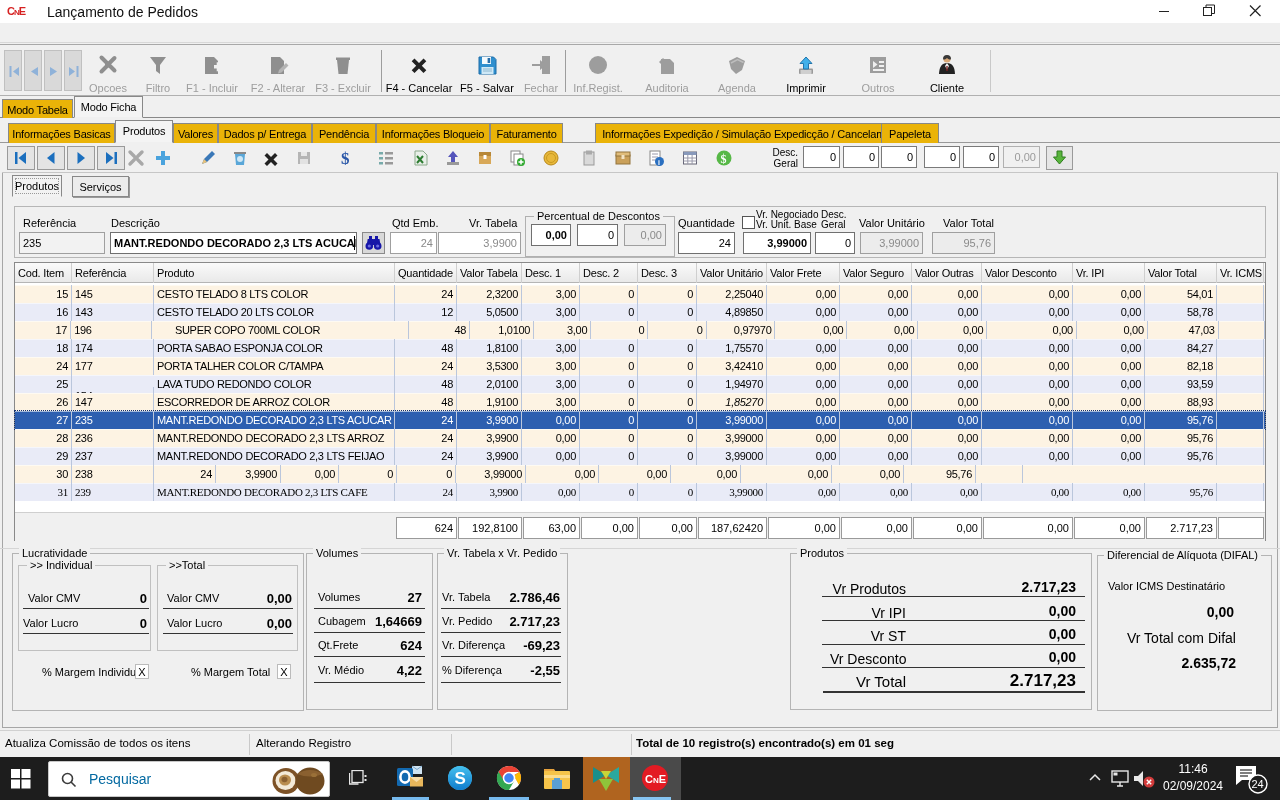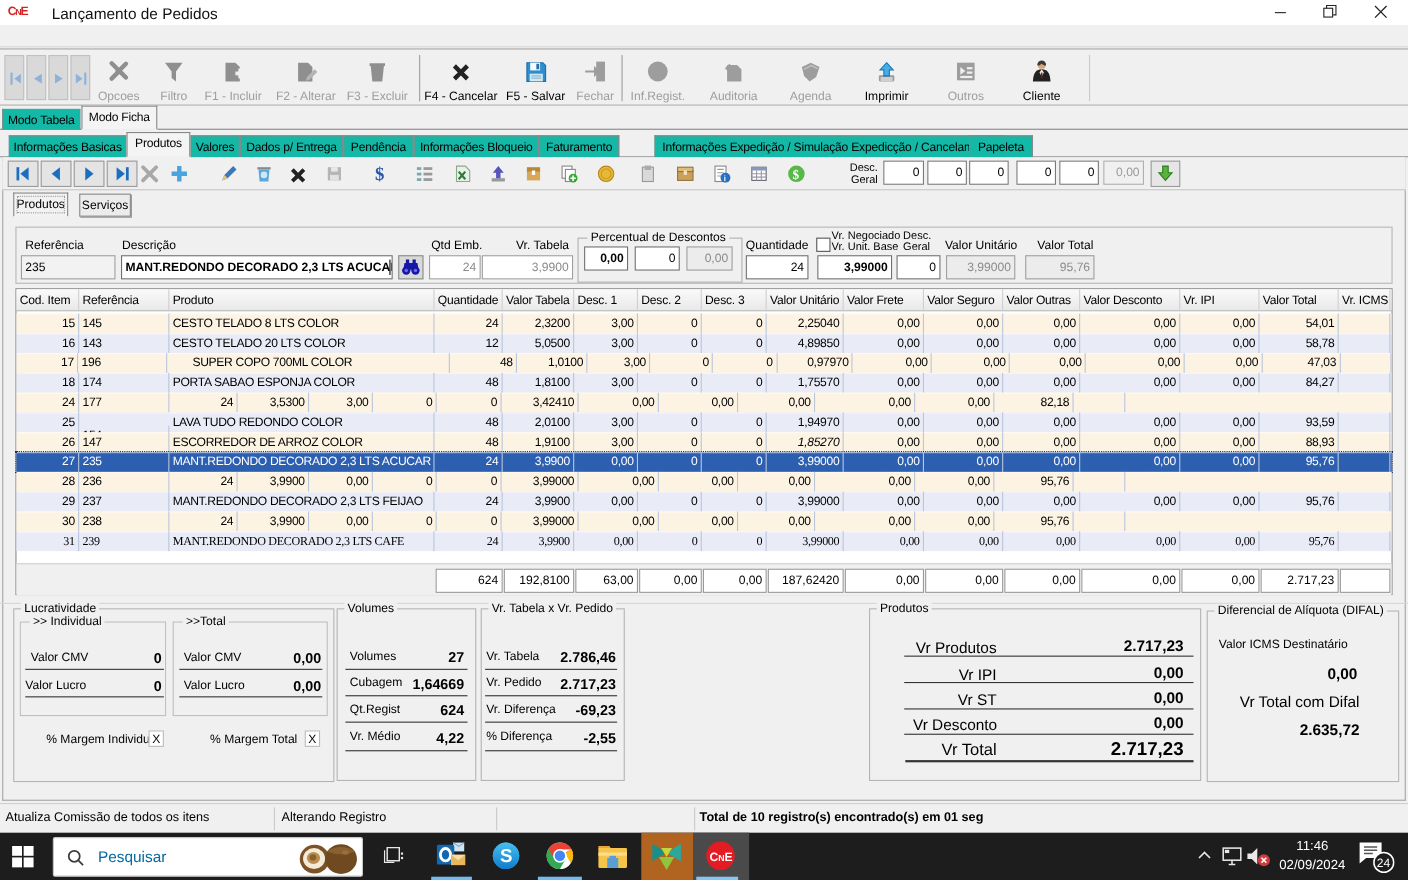--- a/index.html
+++ b/index.html
@@ -18,21 +18,21 @@
 
 
 #toolbar { left:0; top:44px; width:1280px; height:52px; background:#f0f0f0; border-top:1px solid #a8a8a8; border-bottom:1px solid #b0b0b0; }
 .navb { position:absolute; top:5px; width:18px; height:41px; background:#d9d9d9; border:1px solid #c0c0c0; }
 .navb svg { position:absolute; left:2px; top:14px; }
 .tbb { position:absolute; top:4px; text-align:center; color:#9d9d9d; font-size:11px; }
 .tbb .lab { position:absolute; left:0; width:100%; top:33px; white-space:nowrap; text-align:center; }
 .tbb .ic { position:absolute; left:50%; transform:translateX(-50%); top:4px; }
 .tbb.en { color:#000; }
 .tsep { position:absolute; top:5px; width:1px; height:42px; background:#9d9d9d; }
-.tab { position:absolute; border:1px solid #888; border-bottom:none; background:#14b8a6; text-align:center; font-size:11px; padding-top:4px; letter-spacing:-0.2px; white-space:nowrap; overflow:hidden; }
+.tab { position:absolute; border:1px solid #888; border-bottom:none; background:#eab308; text-align:center; font-size:11px; padding-top:4px; letter-spacing:-0.2px; white-space:nowrap; overflow:hidden; }
 .tab.active { background:#f4f4f4; z-index:3; }
 #tabs1line { left:0; top:117px; width:1280px; height:1px; background:#888; }
 #tabs2line { left:0; top:142px; width:1280px; height:1px; background:#999; }
 
 
 #toolbar2 { left:2px; top:143px; width:1276px; height:30px; background:#f0f0f0; border-bottom:1px solid #c6c6c6; }
 .nav2 { position:absolute; top:3px; width:28px; height:24px; background:#e4e4e4; border:1px solid #9a9a9a; }
 .ico2 { position:absolute; top:6px; }
 .dg { position:absolute; font-size:10px; line-height:11px; text-align:right; }
 .dginp { position:absolute; top:3px; height:22px; border:1px solid #7a7a7a; background:#fff; font-size:11px; text-align:right; padding:4px 3px 0 0; }
@@ -357,21 +357,21 @@
   <div class="dginp" style="left:879px;width:36px;">0</div>
   <div class="dginp" style="left:922px;width:36px;">0</div>
   <div class="dginp" style="left:961px;width:36px;">0</div>
   <div class="dginp dis" style="left:1001px;width:37px;">0,00</div>
   <div style="position:absolute;left:1044px;top:3px;width:27px;height:24px;background:#e6e6e6;border:1px solid #9a9a9a;"><svg width="25" height="22">
         <path d="M12.5 17 l-6 -7 h3.5 v-6 h5 v6 h3.5 z" fill="#58b43c" stroke="#2e7d1e"></path>
       </svg></div>
 </div>
 
 <div class="tab3" style="left:12px;top:175px;width:50px;background:#f2f2f2;border-bottom:1px solid #f2f2f2;height:22px;z-index:2;outline:1px dotted #999;outline-offset:-4px;">Produtos</div>
-<div class="tab3" style="left:72px;width:47px;box-shadow:1px 1px 0 #9a9a9a;">Serviços</div>
+<div class="tab3" style="left:72px;width:57px;box-shadow:1px 1px 0 #9a9a9a;">Serviços</div>
 
 <div class="abs" id="formpanel">
   <div class="flab" style="left:8px;top:10px;">Referência</div>
   <div class="finp dis" style="left:4px;top:25px;width:86px;color:#000;background:#f2f2f2;">235</div>
   <div class="flab" style="left:96px;top:10px;">Descrição</div>
   <div class="finp" style="left:95px;top:25px;width:247px;font-weight:bold;">MANT.REDONDO DECORADO 2,3 LTS ACUCAR<span style="position:absolute;right:1px;top:3px;width:1px;height:14px;background:#000;"></span></div>
   <div style="position:absolute;left:347px;top:25px;width:23px;height:22px;background:#d9d9d9;border:1px solid #8a8a8a;"><svg width="21" height="20">
         <path d="M6 3 h3 v4 h-3 z M12 3 h3 v4 h-3 z" fill="#1616a8"></path>
         <path d="M4.5 6 h6 l1 6 h-8 z" fill="#1616a8" transform="translate(0.2,0)"></path>
         <path d="M10.5 6 h6 l1 6 h-8 z" fill="#1616a8"></path>
@@ -491,20 +491,21 @@
 <div class="c r" style="width:72px;">0,00</div>
 <div class="c r" style="width:70px;">0,00</div>
 <div class="c r" style="width:91px;">0,00</div>
 <div class="c r" style="width:72px;">0,00</div>
 <div class="c r" style="width:72px;">84,27</div>
 <div class="c" style="width:47px;"></div>
 </div>
 <div class="grow odd" style="top:94px;">
 <div class="c r" style="width:57px;">24</div>
 <div class="c" style="width:82px;">177</div>
+<div class="c" style="width:241px;">PORTA TALHER COLOR C/TAMPA</div>
 <div class="c r" style="width:62px;">24</div>
 <div class="c r" style="width:65px;">3,5300</div>
 <div class="c r" style="width:58px;">3,00</div>
 <div class="c r" style="width:58px;">0</div>
 <div class="c r" style="width:59px;">0</div>
 <div class="c r" style="width:70px;">3,42410</div>
 <div class="c r" style="width:73px;">0,00</div>
 <div class="c r" style="width:72px;">0,00</div>
 <div class="c r" style="width:70px;">0,00</div>
 <div class="c r" style="width:91px;">0,00</div>
@@ -562,20 +563,21 @@
 <div class="c r" style="width:72px;">0,00</div>
 <div class="c r" style="width:70px;">0,00</div>
 <div class="c r" style="width:91px;">0,00</div>
 <div class="c r" style="width:72px;">0,00</div>
 <div class="c r" style="width:72px;">95,76</div>
 <div class="c" style="width:47px;"></div>
 </div>
 <div class="grow odd" style="top:166px;">
 <div class="c r" style="width:57px;">28</div>
 <div class="c" style="width:82px;">236</div>
+<div class="c" style="width:241px;">MANT.REDONDO DECORADO 2,3 LTS ARROZ</div>
 <div class="c r" style="width:62px;">24</div>
 <div class="c r" style="width:65px;">3,9900</div>
 <div class="c r" style="width:58px;">0,00</div>
 <div class="c r" style="width:58px;">0</div>
 <div class="c r" style="width:59px;">0</div>
 <div class="c r" style="width:70px;">3,99000</div>
 <div class="c r" style="width:73px;">0,00</div>
 <div class="c r" style="width:72px;">0,00</div>
 <div class="c r" style="width:70px;">0,00</div>
 <div class="c r" style="width:91px;">0,00</div>
@@ -682,21 +684,21 @@
 </div>
 
 <div class="group" style="left:306px;top:553px;width:127px;height:157px;">
   <div class="glab">Volumes</div>
   <div class="prow" style="left:11px;top:37px;">Volumes</div>
   <div class="pval" style="left:45px;top:36px;width:70px;">27</div>
   <div class="uline" style="left:7px;top:54px;width:111px;"></div>
   <div class="prow" style="left:11px;top:61px;">Cubagem</div>
   <div class="pval" style="left:45px;top:60px;width:70px;text-align:right;">1,64669</div>
   <div class="uline" style="left:7px;top:78px;width:111px;"></div>
-  <div class="prow" style="left:11px;top:85px;">Qt.Regist</div>
+  <div class="prow" style="left:11px;top:85px;">Qt.Frete</div>
   <div class="pval" style="left:45px;top:84px;width:70px;">624</div>
   <div class="uline" style="left:7px;top:102px;width:111px;"></div>
   <div class="prow" style="left:11px;top:110px;">Vr. Médio</div>
   <div class="pval" style="left:45px;top:109px;width:70px;">4,22</div>
   <div class="uline" style="left:7px;top:128px;width:111px;"></div>
 </div>
 
 <div class="group" style="left:437px;top:553px;width:131px;height:157px;">
   <div class="glab">Vr. Tabela x Vr. Pedido</div>
   <div class="prow" style="left:4px;top:37px;">Vr. Tabela</div>

